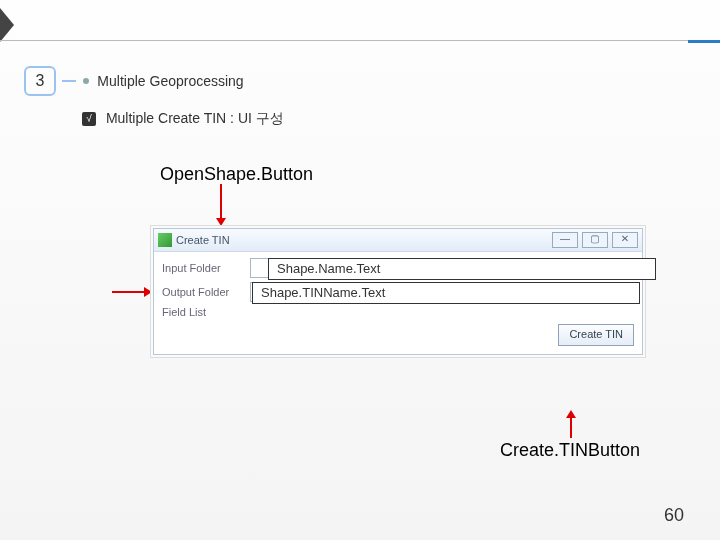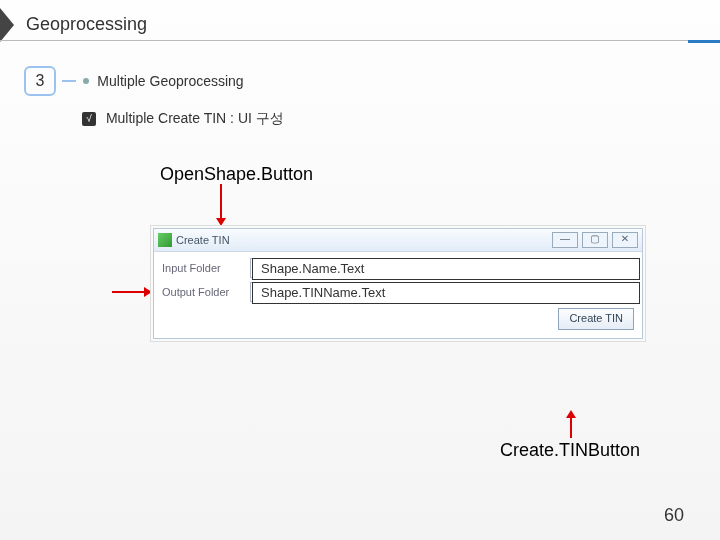--- a/index.html
+++ b/index.html
@@ -47,21 +47,20 @@
   .create-btn{height:20px;border:1px solid #8fa4ba;background:linear-gradient(to bottom,#fcfdff,#e6edf5);font-size:11px;padding:0 10px;line-height:18px;color:#345}
   .pagenum{position:absolute;right:36px;bottom:14px;font-size:18px;color:#333}
 </style>
 </head>
 <body>
 
 <div class="slide">
 
   <div class="titlebar">
     <div class="title-chevron"></div>
-    <div class="title-text">Geoprocessing</div>
   </div>
   <div class="title-underline"></div>
   <div class="title-accent"></div>
 
   <div class="section">
     <span class="sec-num">3</span>
     <span class="sec-dash"></span>
     <span class="sec-dot"></span>
     <span class="sec-title">Multiple Geoprocessing</span>
   </div>
@@ -97,25 +96,26 @@
           <div class="row-input"></div>
           <div class="row-btn">…</div>
         </div>
 
         <div class="row">
           <div class="row-label">Output Folder</div>
           <div class="row-input"></div>
           <div class="row-btn">…</div>
         </div>
 
+        <div class="list-label">Field List</div>
 
         <div class="dlg-footer">
           <div class="create-btn">Create TIN</div>
         </div>
       </div>
     </div>
   </div>
 
-  <div class="callout" style="left:252px;top:258px;width:370px">Shape.Name.Text</div>
+  <div class="callout" style="left:268px;top:258px;width:370px">Shape.Name.Text</div>
   <div class="callout" style="left:252px;top:282px;width:370px">Shape.TINName.Text</div>
 
   <div class="pagenum">60</div>
 </div>
 
 </body></html>

